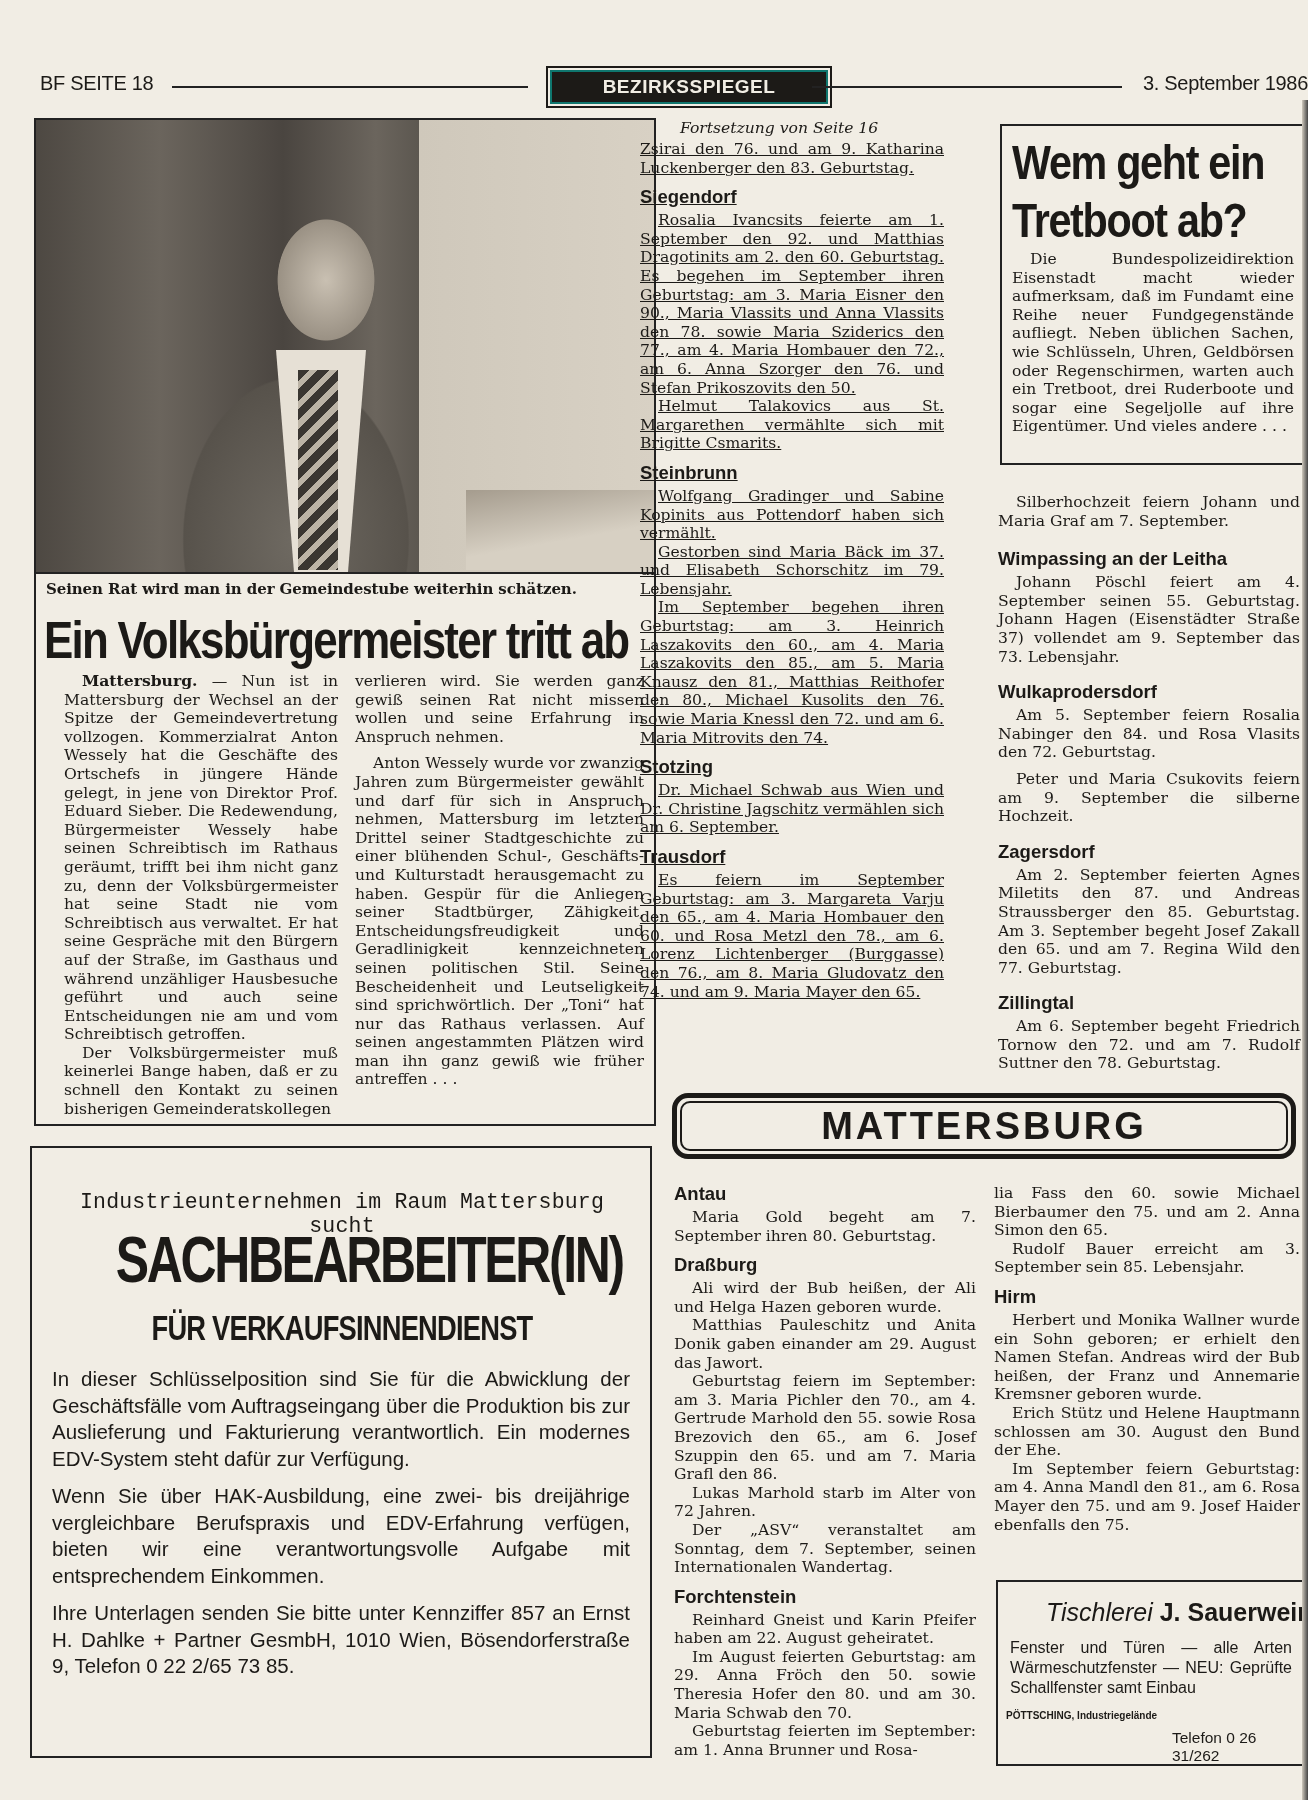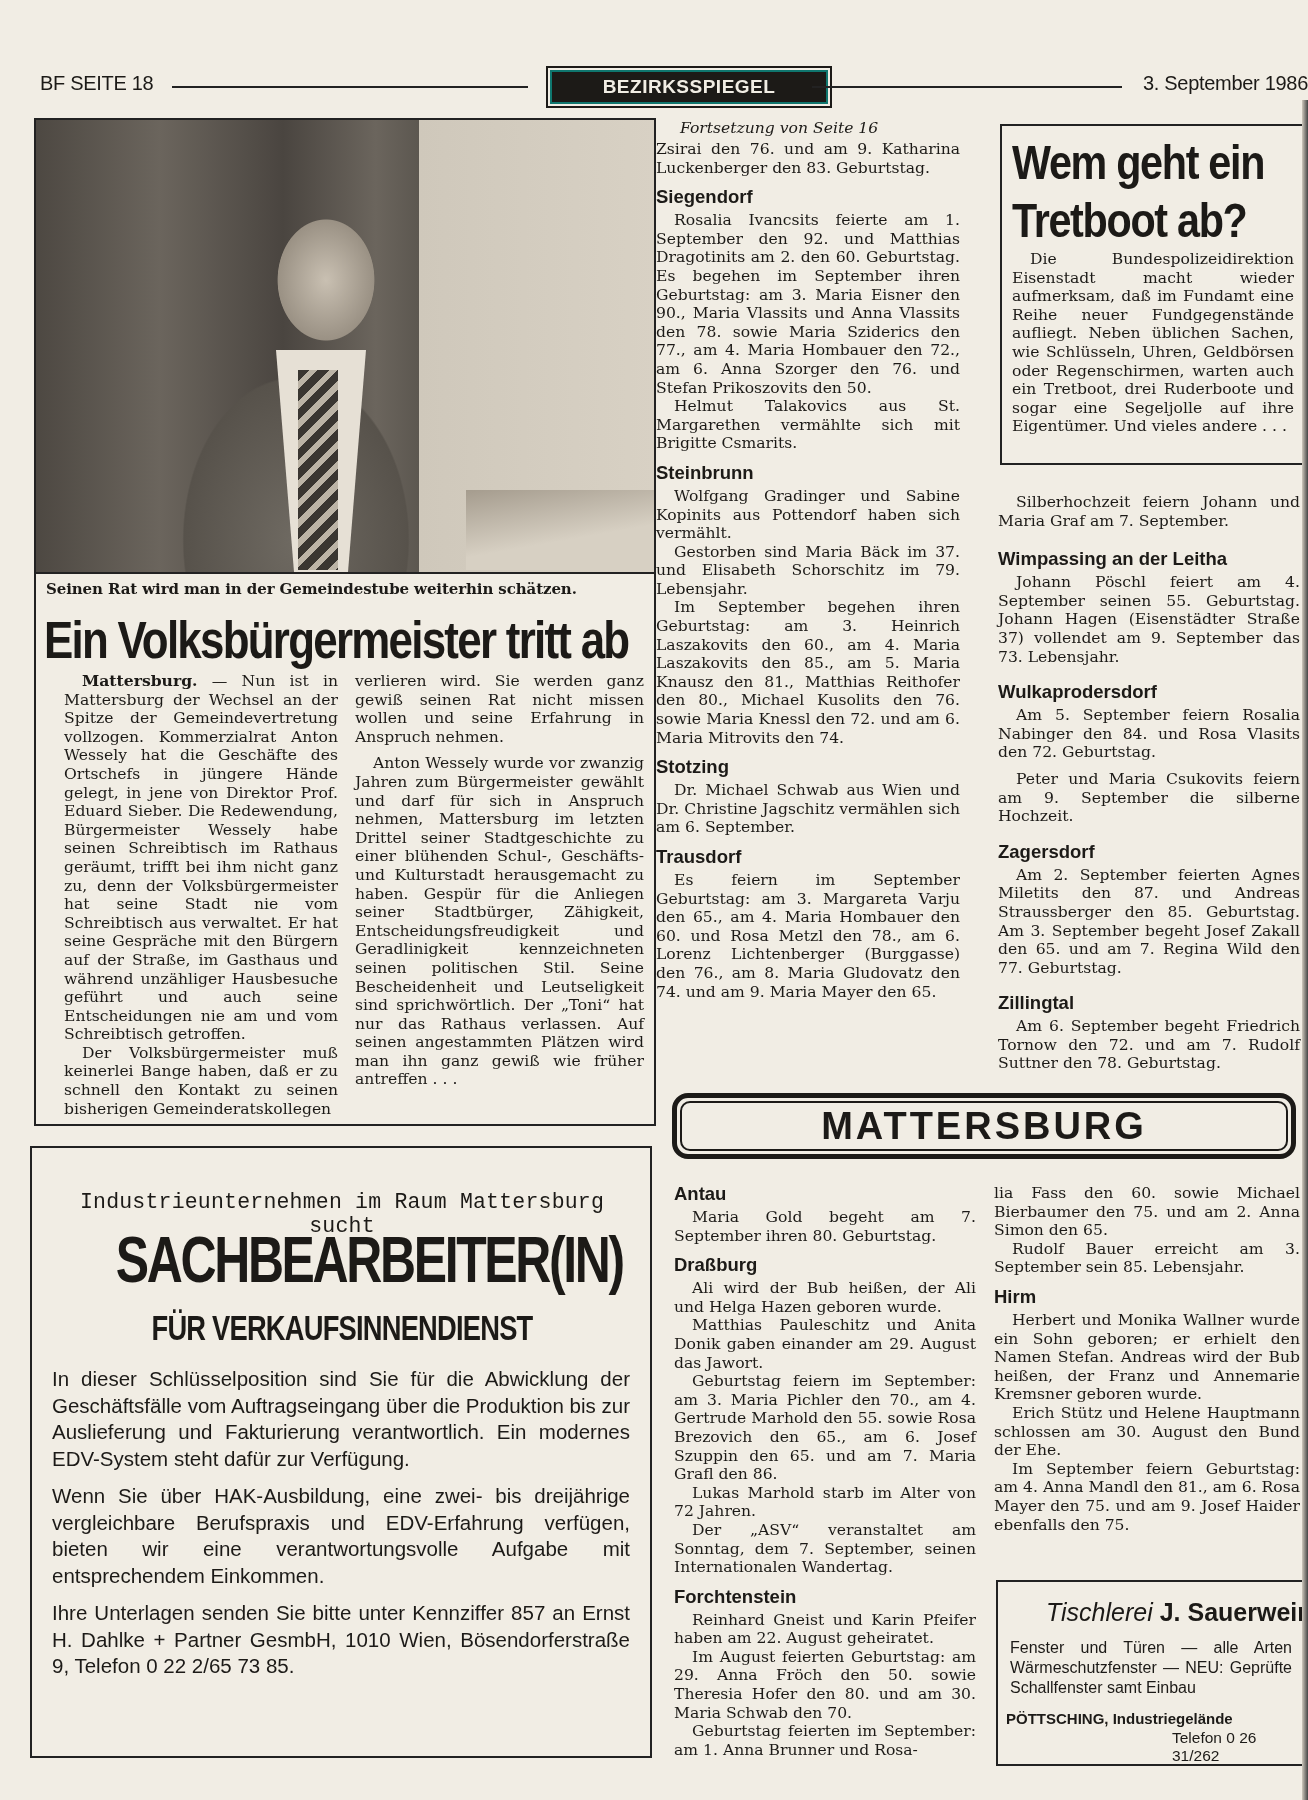--- a/index.html
+++ b/index.html
@@ -53,21 +53,21 @@
   .lead-b { font-weight: bold; }
   
   .ad-box { left: 30px; top: 1146px; width: 622px; height: 612px; border: 2px solid #222; box-sizing: border-box; }
   .ad-intro { left: 52px; top: 1190px; width: 580px; font-family: Liberation Mono, monospace; font-size: 21.5px; text-align: center; letter-spacing: 0.2px; }
   .ad-title { left: 52px; top: 1222px; width: 580px; text-align: center; font-family: "Liberation Sans", sans-serif; font-weight: bold; font-size: 64px; line-height: 76px; letter-spacing: -3px; transform: scaleX(0.78); transform-origin: center; white-space: nowrap; }
   .ad-sub { left: 52px; top: 1308px; width: 580px; text-align: center; font-family: "Liberation Sans", sans-serif; font-weight: bold; font-size: 35px; line-height: 40px; letter-spacing: -1px; transform: scaleX(0.78); transform-origin: center; white-space: nowrap; }
   .ad-body { left: 52px; top: 1366px; width: 578px; font-family: "Liberation Sans", sans-serif; font-size: 20.5px; line-height: 26.5px; text-align: justify; }
   .ad-body p { margin: 0 0 11px 0; }
   
   .fort { left: 680px; top: 119px; font-style: italic; font-size: 15.6px; }
-  .col-m { left: 656px; top: 140px; width: 304px; }
+  .col-m { left: 640px; top: 140px; width: 304px; text-decoration: underline; }
   
   .box-r { left: 1000px; top: 124px; width: 308px; height: 341px; border: 2px solid #222; border-right: none; box-sizing: border-box; }
   .headline2 { left: 1012px; top: 134px; width: 300px; font-family: "Liberation Sans", sans-serif; font-weight: bold; font-size: 48px; line-height: 58px; letter-spacing: -1.5px; transform: scaleX(0.86); transform-origin: left top; white-space: nowrap; }
   .col-r-box { left: 1012px; top: 250px; width: 282px; }
   .col-r { left: 998px; top: 493px; width: 302px; }
   
   .banner {
     left: 672px; top: 1093px; width: 624px; height: 66px;
     border: 5px solid #1c1a17; border-radius: 16px; box-sizing: border-box;
     display: flex; align-items: center; justify-content: center;
@@ -75,21 +75,21 @@
   .banner::before { content: ""; position: absolute; inset: 3px; border: 2px solid #1c1a17; border-radius: 10px; }
   .banner span { font-family: "Liberation Sans", sans-serif; font-weight: bold; font-size: 38px; letter-spacing: 3px; }
   .col-m2 { left: 674px; top: 1180px; width: 302px; }
   .col-r2 { left: 994px; top: 1184px; width: 306px; }
   
   .tisch-box { left: 996px; top: 1580px; width: 312px; height: 186px; border: 2px solid #222; border-right: none; box-sizing: border-box; }
   .tisch-title { left: 1046px; top: 1598px; font-family: Liberation Sans, sans-serif; font-size: 25px; white-space: nowrap; }
   .tisch-title i { font-style: italic; font-weight: normal; }
   .tisch-title b { font-weight: bold; }
   .tisch-text { left: 1010px; top: 1638px; width: 282px; font-family: "Liberation Sans", sans-serif; font-size: 16px; line-height: 20px; text-align: justify; }
-  .tisch-addr { left: 1006px; top: 1710px; font-family: "Liberation Sans", sans-serif; font-weight: bold; font-size: 15px; }
+  .tisch-addr { left: 1006px; top: 1710px; font-family: "Liberation Sans", sans-serif; font-weight: bold; font-size: 10px; }
   .tisch-tel { left: 1126px; top: 1729px; font-family: "Liberation Sans", sans-serif; font-size: 15.5px; margin-left: 46px; }
   .edge { right: 0; top: 100px; width: 6px; height: 1700px; background: linear-gradient(90deg, #cfc9bd, #444); }
 </style>
 </head>
 <body>
 
 <div class="abs hdr-left">BF SEITE 18</div>
 <div class="abs hdr-line" style="left:172px; width:356px;"></div>
 <div class="abs hdr-badge">
     <span>BEZIRKSSPIEGEL</span>

